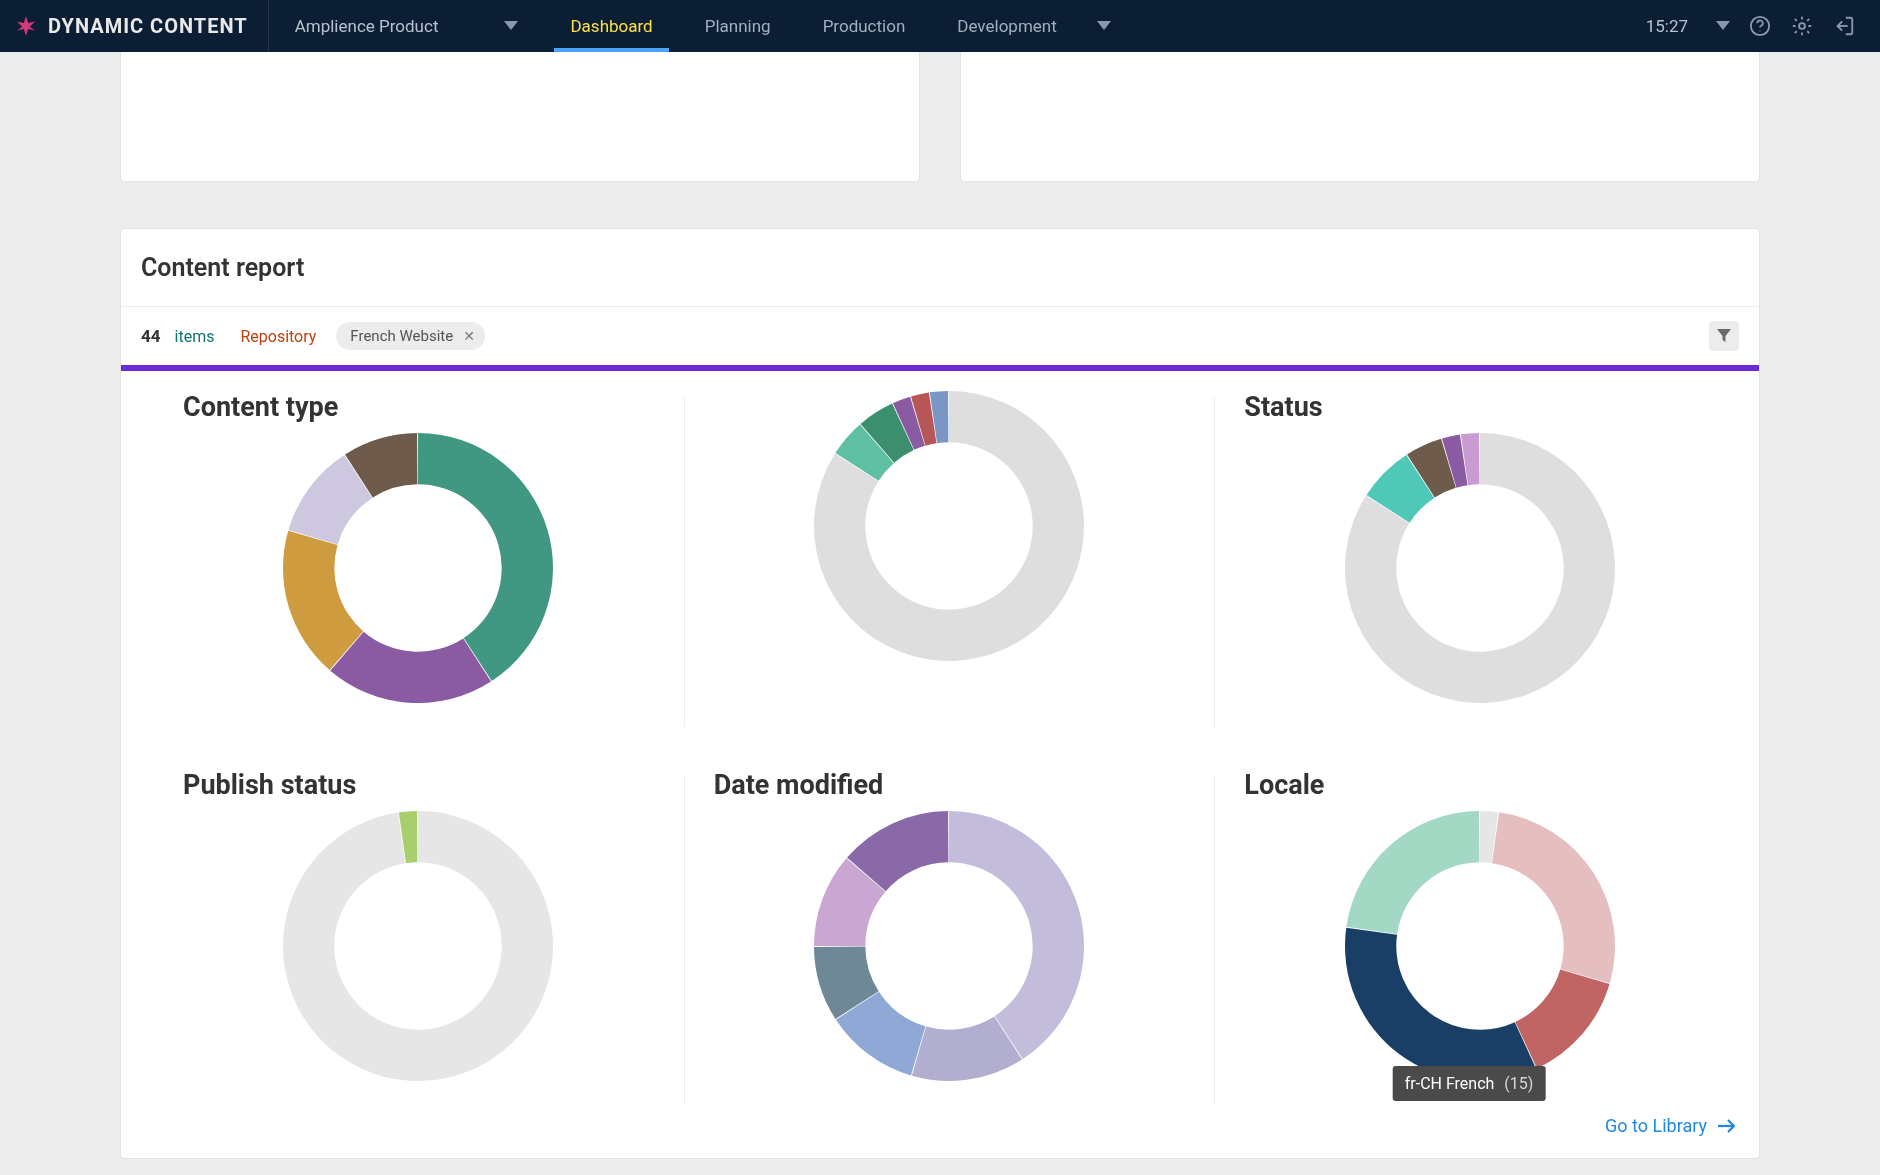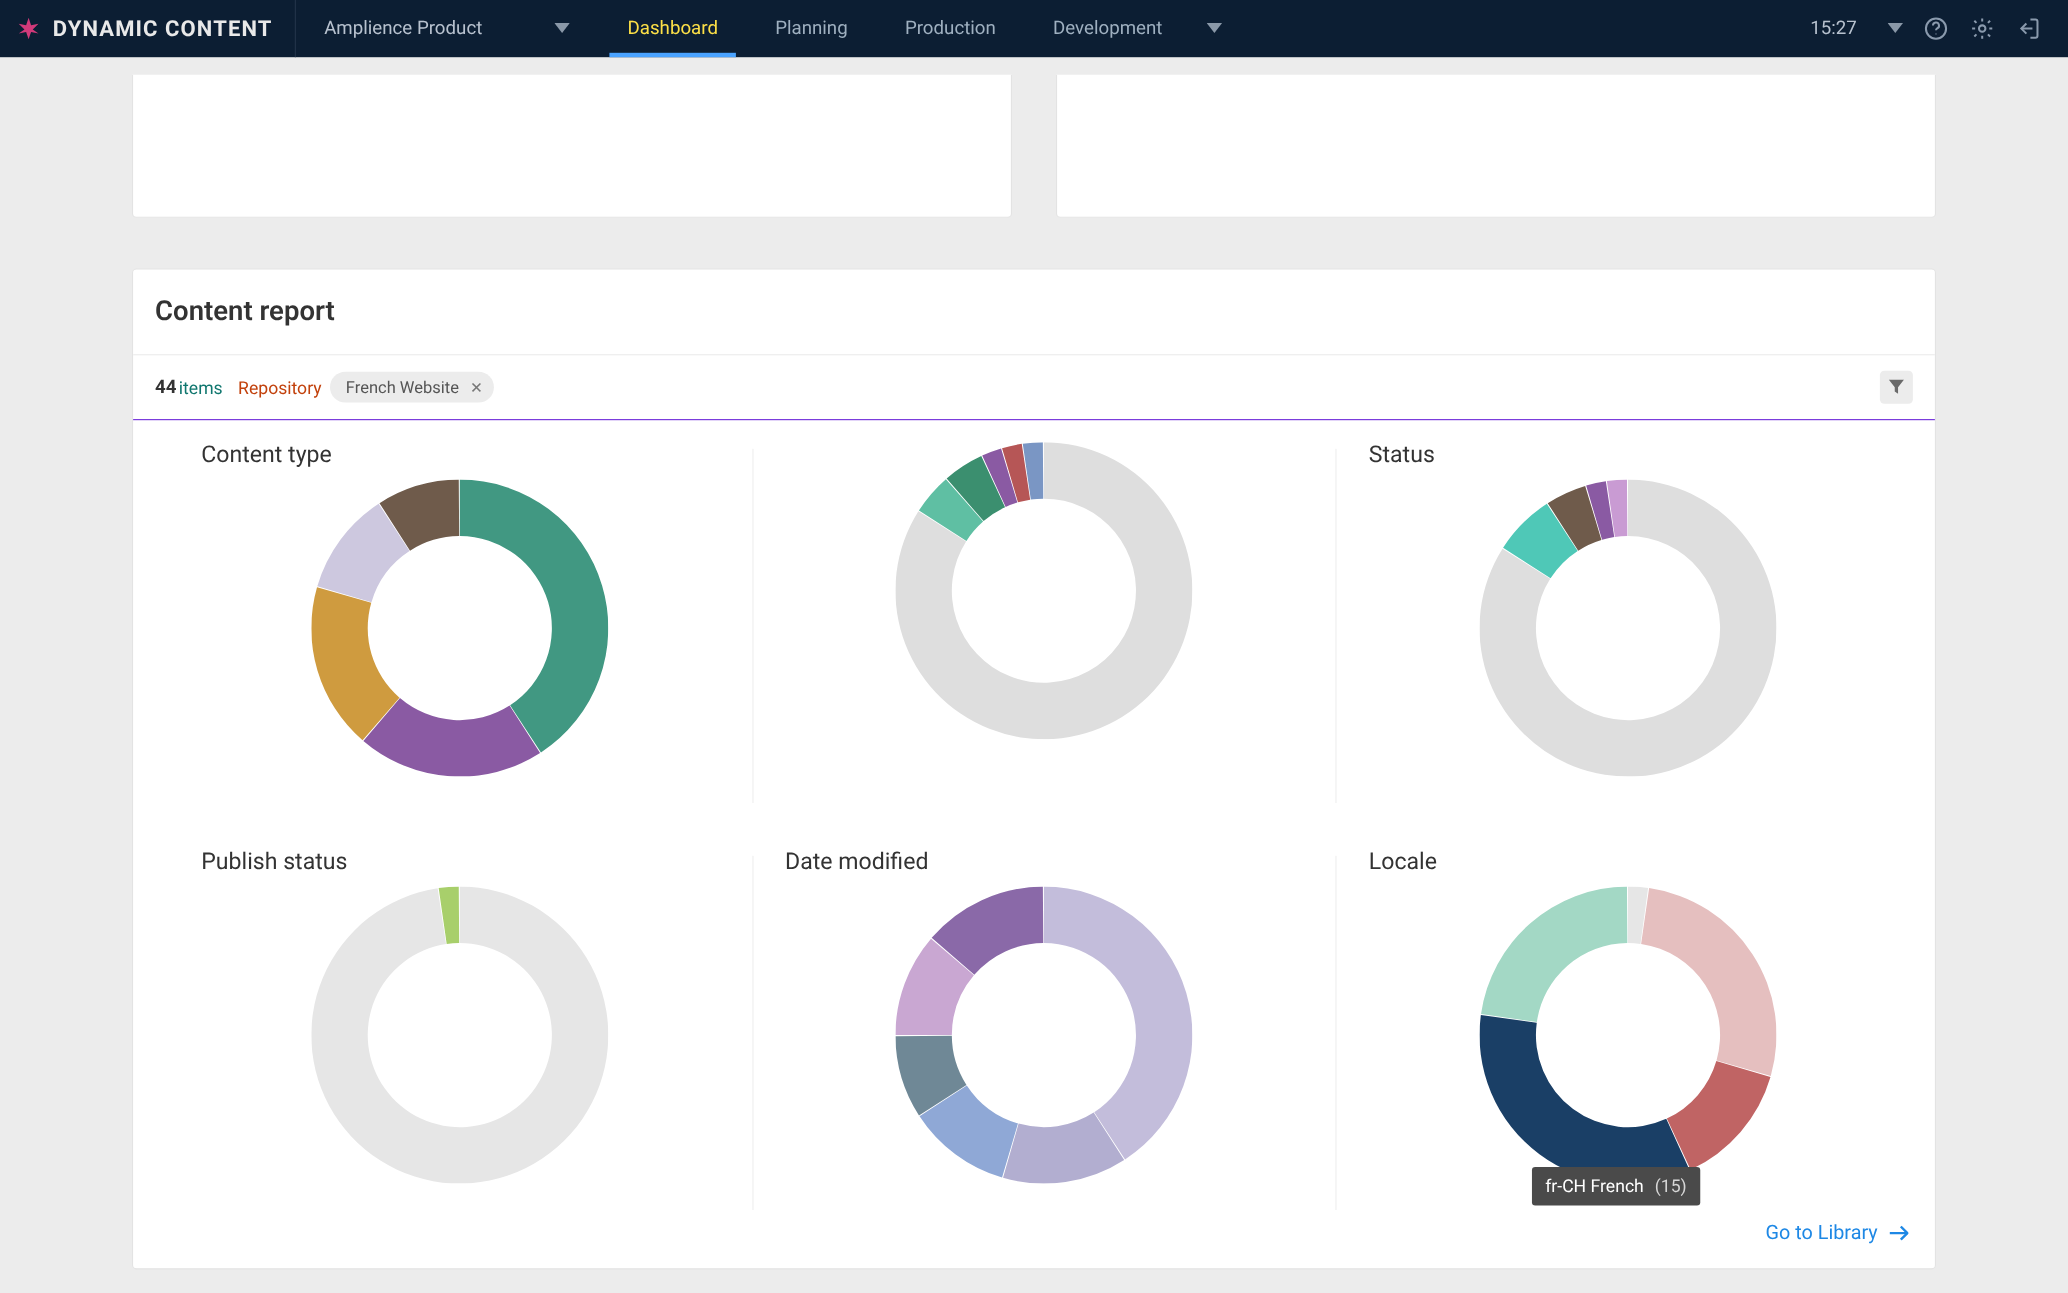--- a/index.html
+++ b/index.html
@@ -93,21 +93,21 @@
   .caret-svg { fill: #8a98a8; }
 
   
   .page-wrap {
     padding: 0 0 0 0;
     transform: scale(1);
   }
   .page-inner {
     width: 1880px;
     margin: 0 auto;
-    padding: 16px 0 0 0;
+    padding: 0 0 0 0;
   }
   .row-top {
     display: flex;
     gap: 40px;
     padding: 0 120px;
   }
   .empty-card {
     flex: 1;
     height: 130px;
     background: #fff;
@@ -128,22 +128,22 @@
   }
   .report-title {
     font-size: 25px;
     font-weight: 600;
     color: #333;
   }
   .filter-row {
     display: flex;
     align-items: center;
     padding: 14px 20px;
-    gap: 8px;
-    border-bottom: 1px solid #6d28d9;
+    gap: 20px;
+    border-bottom: 6px solid #6d28d9;
     position: relative;
   }
   .item-count { font-size: 17px; font-weight: 700; color: #333; }
   .item-label { font-size: 16px; color: #0f766e; margin-left: -6px; }
   .filter-label { font-size: 16px; color: #c2410c; margin-left: 6px; }
   .chip {
     display: flex;
     align-items: center;
     background: #ececec;
     border-radius: 14px;
@@ -177,22 +177,22 @@
     position: relative;
   }
   .chart-cell:not(:nth-child(3n+1))::before {
     content: "";
     position: absolute;
     left: 0; top: 6px; bottom: 6px;
     width: 1px;
     background: #eee;
   }
   .chart-title {
-    font-size: 21px;
-    font-weight: 400;
+    font-size: 27px;
+    font-weight: 700;
     color: #333;
     margin-bottom: 10px;
   }
   .donut-wrap {
     display: flex;
     justify-content: center;
   }
   svg.donut { display: block; }
 
   .tooltip-box {

